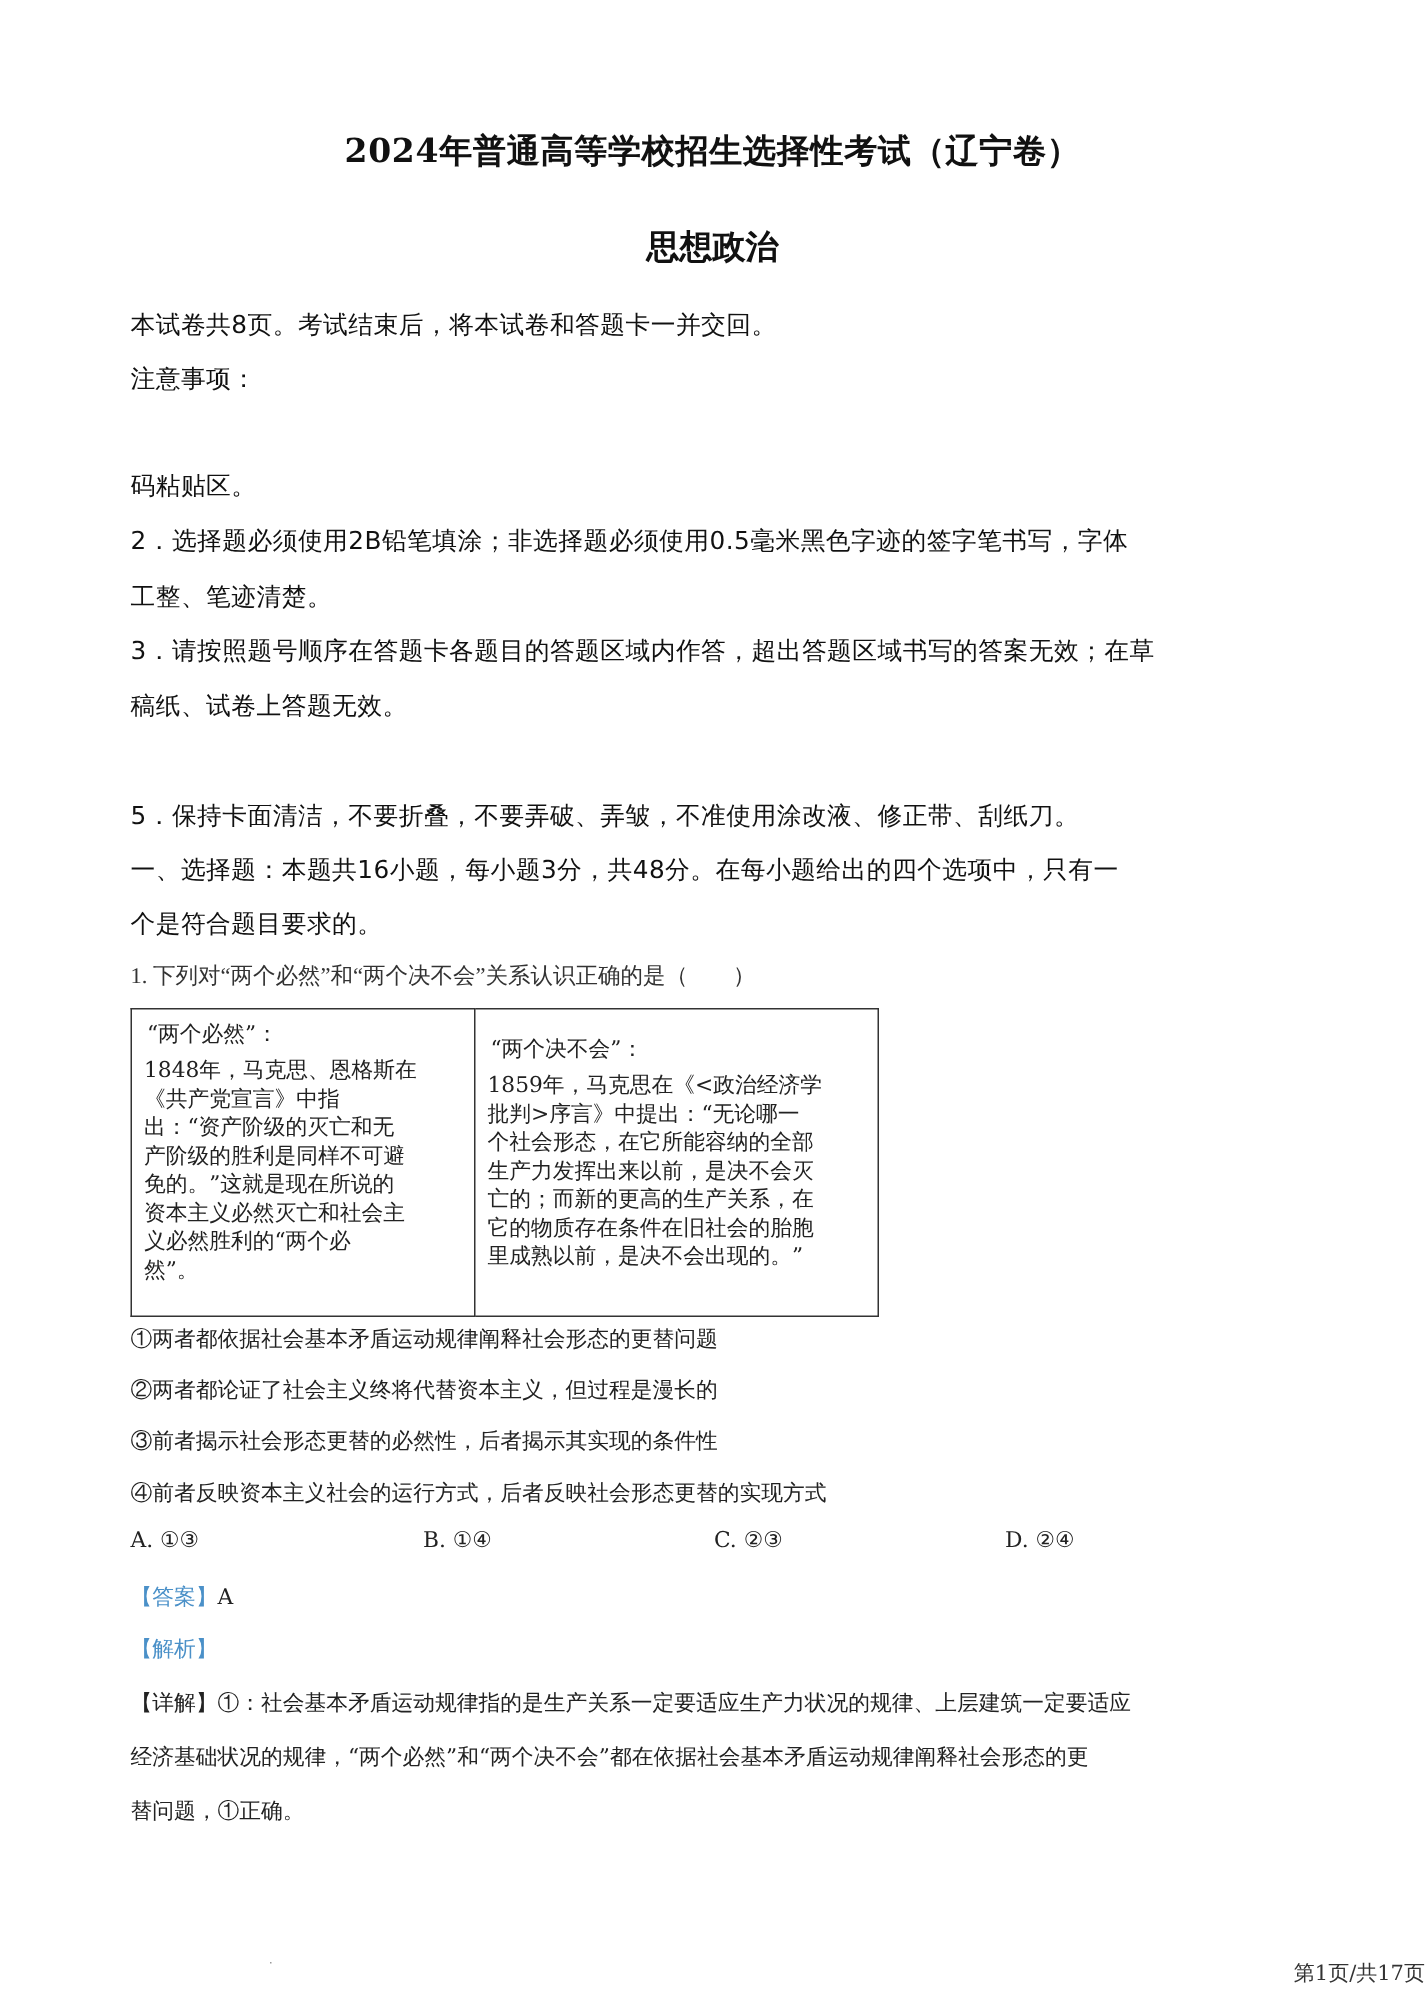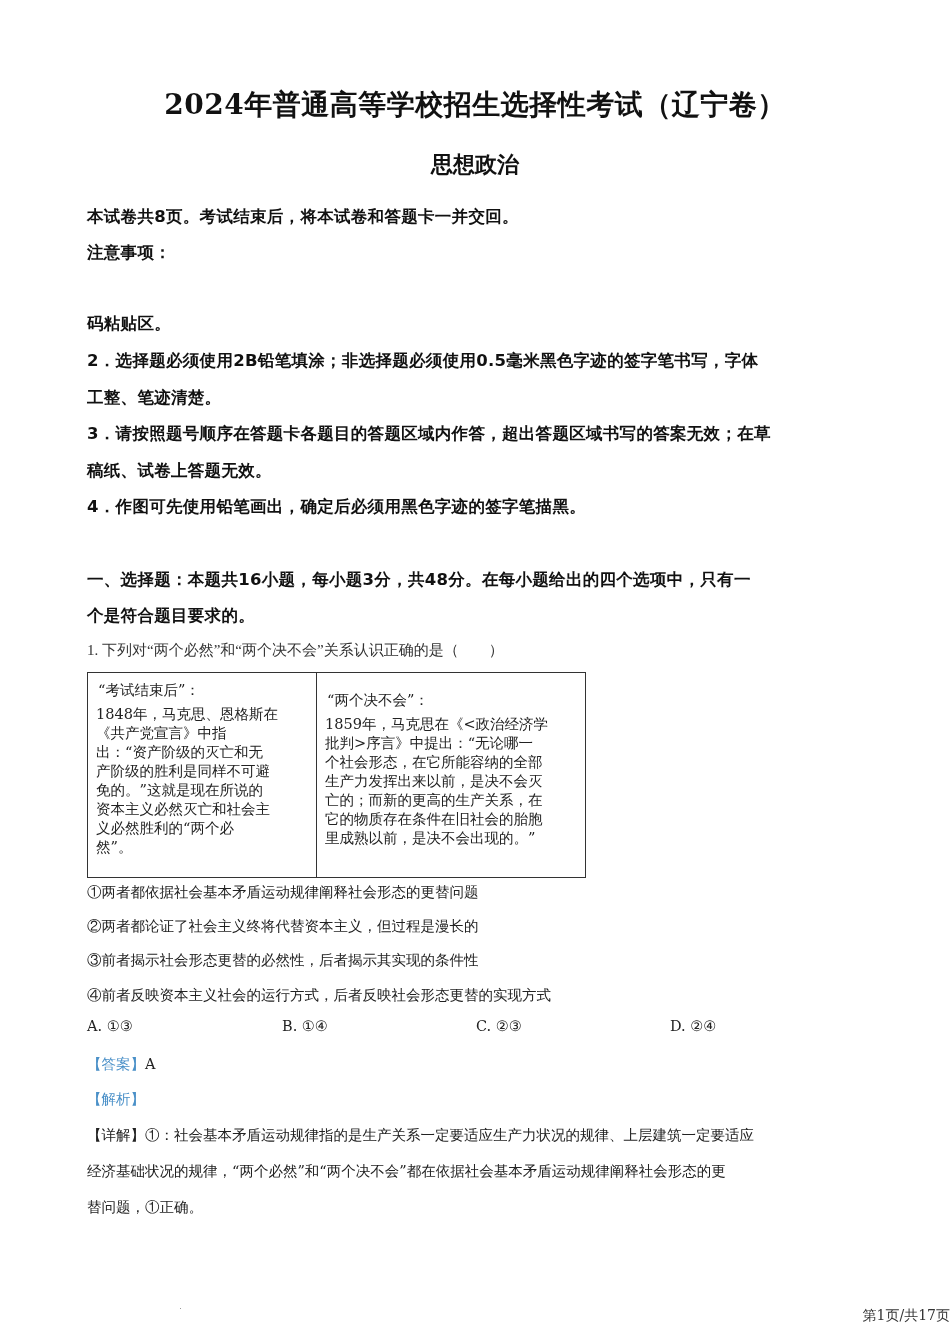--- a/index.html
+++ b/index.html
@@ -1,23 +1,23 @@
 <!DOCTYPE html>
 <html><head>
 <meta charset="utf-8">
 <style>
   html, body { margin: 0; padding: 0; background: #ffffff; }
   body { width: 950px; height: 1344px; position: relative; overflow: hidden; color: #111; }
   .page { position: absolute; left: 0; top: 0; width: 950px; height: 1344px; }
   .title { position: absolute; left: 0; width: 950px; text-align: center;
     font-family: "DejaVu Serif", "Liberation Serif", serif; font-weight: bold; }
-  .t1 { top: 86px; font-size: 28px; letter-spacing: 0.5px; }
+  .t1 { top: 86px; font-size: 22px; letter-spacing: 0.5px; }
   .t2 { top: 150px; font-size: 22px; }
   .bline { position: absolute; left: 87px; font-family: "DejaVu Sans", "Liberation Sans", sans-serif;
-    font-weight: bold; font-size: 16.5px; color: #111; white-space: nowrap; letter-spacing: 0.3px; }
+    font-weight: normal; font-size: 16.5px; color: #111; white-space: nowrap; letter-spacing: 0.3px; }
   .q { position: absolute; left: 87px; font-family: "Liberation Serif", "DejaVu Serif", serif;
     font-size: 15px; color: #333; white-space: nowrap; }
   .opt { position: absolute; left: 87px; font-family: "DejaVu Serif", "Liberation Serif", serif;
     font-size: 14.5px; color: #222; white-space: nowrap; }
   table.cmp { position: absolute; left: 87px; top: 672px; width: 499px; height: 206px;
     border-collapse: collapse; border: 1.5px solid #333; }
   table.cmp td { border: 1.5px solid #333; vertical-align: top; padding: 8px 8px 0 8px;
     font-family: "DejaVu Serif", "Liberation Serif", serif; font-size: 14.5px; line-height: 19px; color: #222; }
   table.cmp td.c1 { width: 212px; }
   .cellhead { display: block; margin-bottom: 5px; padding-left: 2px; }
@@ -41,31 +41,31 @@
   <div class="title t1">2024年普通高等学校招生选择性考试（辽宁卷）</div>
   <div class="title t2">思想政治</div>
 
   <div class="bline" style="top:206px">本试卷共8页。考试结束后，将本试卷和答题卡一并交回。</div>
   <div class="bline" style="top:242px">注意事项：</div>
   <div class="bline" style="top:313px">码粘贴区。</div>
   <div class="bline" style="top:350px">2．选择题必须使用2B铅笔填涂；非选择题必须使用0.5毫米黑色字迹的签字笔书写，字体</div>
   <div class="bline" style="top:387px">工整、笔迹清楚。</div>
   <div class="bline" style="top:423px">3．请按照题号顺序在答题卡各题目的答题区域内作答，超出答题区域书写的答案无效；在草</div>
   <div class="bline" style="top:460px">稿纸、试卷上答题无效。</div>
-  <div class="bline" style="top:496px">4．作图可先使用铅笔画出，确定后必须用黑色字迹的签字笔描黑。</div>
+  <div class="bline" style="top:533px">5．保持卡面清洁，不要折叠，不要弄破、弄皱，不准使用涂改液、修正带、刮纸刀。</div>
   <div class="bline" style="top:569px">一、选择题：本题共16小题，每小题3分，共48分。在每小题给出的四个选项中，只有一</div>
   <div class="bline" style="top:605px">个是符合题目要求的。</div>
 
   <div class="q" style="top:641px">1. 下列对“两个必然”和“两个决不会”关系认识正确的是（　　）</div>
 
   <table class="cmp">
     <tbody>
         <tr>
       <td class="c1">
-        <span class="cellhead">“考试结束后”：</span>
+        <span class="cellhead">“两个必然”：</span>
         <span class="cellbody">1848年，马克思、恩格斯在</span>
         <span class="cellbody">《共产党宣言》中指</span>
         <span class="cellbody">出：“资产阶级的灭亡和无</span>
         <span class="cellbody">产阶级的胜利是同样不可避</span>
         <span class="cellbody">免的。”这就是现在所说的</span>
         <span class="cellbody">资本主义必然灭亡和社会主</span>
         <span class="cellbody">义必然胜利的“两个必</span>
         <span class="cellbody">然”。</span>
       </td>
       <td>

